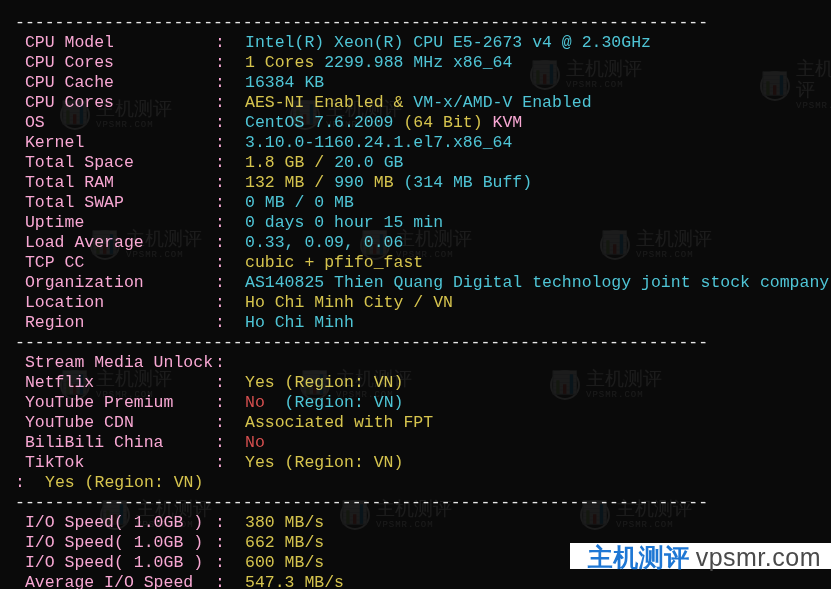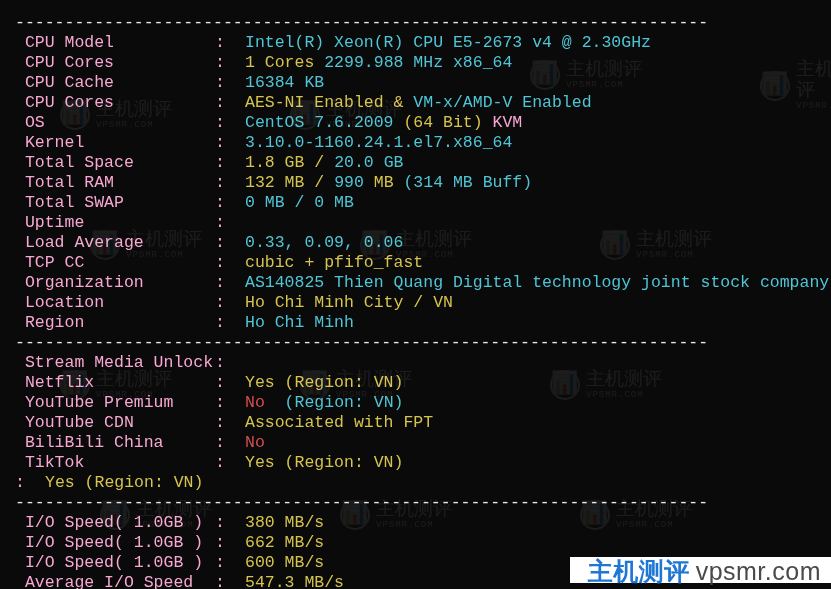--- a/index.html
+++ b/index.html
@@ -52,21 +52,21 @@
       height: 30px;
       border: 2px solid #fff;
       border-radius: 50%;
       display: inline-flex;
       align-items: center;
       justify-content: center;
     }
     .footer-badge {
       position: absolute;
       right: 0;
-      bottom: 6px;
+      bottom: 20px;
       background: #fff;
       color: #1e77d4;
       font-size: 25px;
       font-weight: bold;
       padding: 4px 10px 2px 18px;
       font-family: 'Microsoft YaHei', sans-serif;
       letter-spacing: 0.5px;
     }
     .footer-badge .domain {
       color: #4a4a4a;
@@ -81,21 +81,21 @@
     <div class="dash-line">----------------------------------------------------------------------</div>
     <div class="row"><span class="label white"> CPU Model</span><span class="colon white">: </span><span class="value"><span class="cyan">Intel(R) Xeon(R) CPU E5-2673 v4 @ 2.30GHz</span></span></div>
     <div class="row"><span class="label white"> CPU Cores</span><span class="colon white">: </span><span class="value"><span class="yellow">1 Cores </span><span class="cyan">2299.988 MHz x86_64</span></span></div>
     <div class="row"><span class="label white"> CPU Cache</span><span class="colon white">: </span><span class="value"><span class="cyan">16384 KB</span></span></div>
     <div class="row"><span class="label white"> CPU Cores</span><span class="colon white">: </span><span class="value"><span class="yellow">AES-NI Enabled &amp; </span><span class="cyan">VM-x/AMD-V Enabled</span></span></div>
     <div class="row"><span class="label white"> OS</span><span class="colon white">: </span><span class="value"><span class="cyan">CentOS 7.6.2009 </span><span class="yellow">(64 Bit) </span><span class="white">KVM</span></span></div>
     <div class="row"><span class="label white"> Kernel</span><span class="colon white">: </span><span class="value"><span class="cyan">3.10.0-1160.24.1.el7.x86_64</span></span></div>
     <div class="row"><span class="label white"> Total Space</span><span class="colon white">: </span><span class="value"><span class="yellow">1.8 GB / </span><span class="cyan">20.0 GB</span></span></div>
     <div class="row"><span class="label white"> Total RAM</span><span class="colon white">: </span><span class="value"><span class="yellow">132 MB / </span><span class="cyan">990 </span><span class="yellow">MB </span><span class="cyan">(314 MB Buff)</span></span></div>
     <div class="row"><span class="label white"> Total SWAP</span><span class="colon white">: </span><span class="value"><span class="cyan">0 MB / 0 MB</span></span></div>
-    <div class="row"><span class="label white"> Uptime</span><span class="colon white">: </span></div>
+    <div class="row"><span class="label white"> Uptime</span><span class="colon white">: </span><span class="value"><span class="cyan">0 days 0 hour 15 min</span></span></div>
     <div class="row"><span class="label white"> Load Average</span><span class="colon white">: </span><span class="value"><span class="cyan">0.33, 0.09, 0.06</span></span></div>
     <div class="row"><span class="label white"> TCP CC</span><span class="colon white">: </span><span class="value"><span class="yellow">cubic + pfifo_fast</span></span></div>
     <div class="row"><span class="label white"> Organization</span><span class="colon white">: </span><span class="value"><span class="cyan">AS140825 Thien Quang Digital technology joint stock company</span></span></div>
     <div class="row"><span class="label white"> Location</span><span class="colon white">: </span><span class="value"><span class="yellow">Ho Chi Minh City / VN</span></span></div>
     <div class="row"><span class="label white"> Region</span><span class="colon white">: </span><span class="value"><span class="cyan">Ho Chi Minh</span></span></div>
     <div class="dash-line">----------------------------------------------------------------------</div>
     <div class="row"><span class="label white"> Stream Media Unlock</span><span class="colon white">: </span><span class="value"></span></div>
     <div class="row"><span class="label white"> Netflix</span><span class="colon white">: </span><span class="value"><span class="yellow">Yes (Region: VN)</span></span></div>
     <div class="row"><span class="label white"> YouTube Premium</span><span class="colon white">: </span><span class="value"><span class="red">No </span><span class="cyan"> (Region: VN)</span></span></div>
     <div class="row"><span class="label white"> YouTube CDN</span><span class="colon white">: </span><span class="value"><span class="yellow">Associated with FPT</span></span></div>

